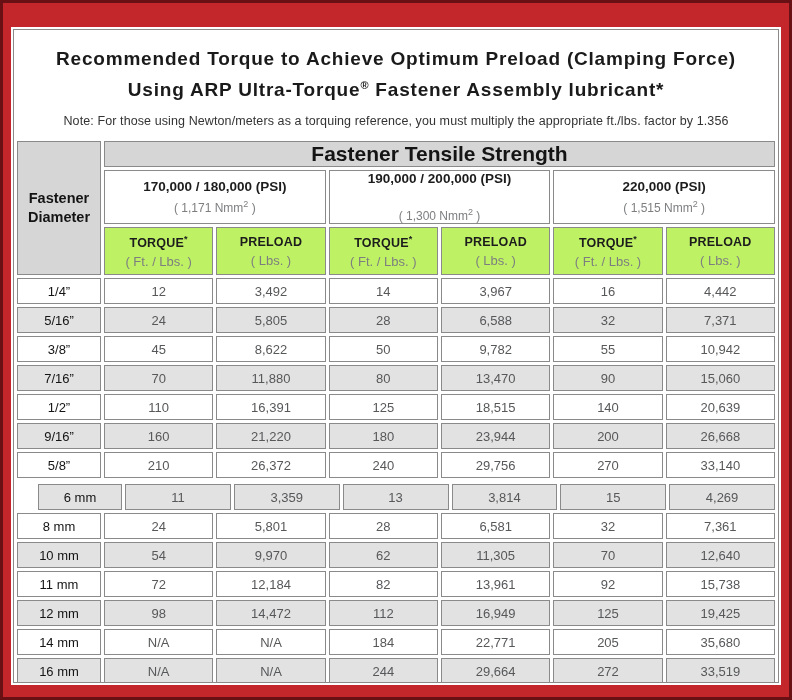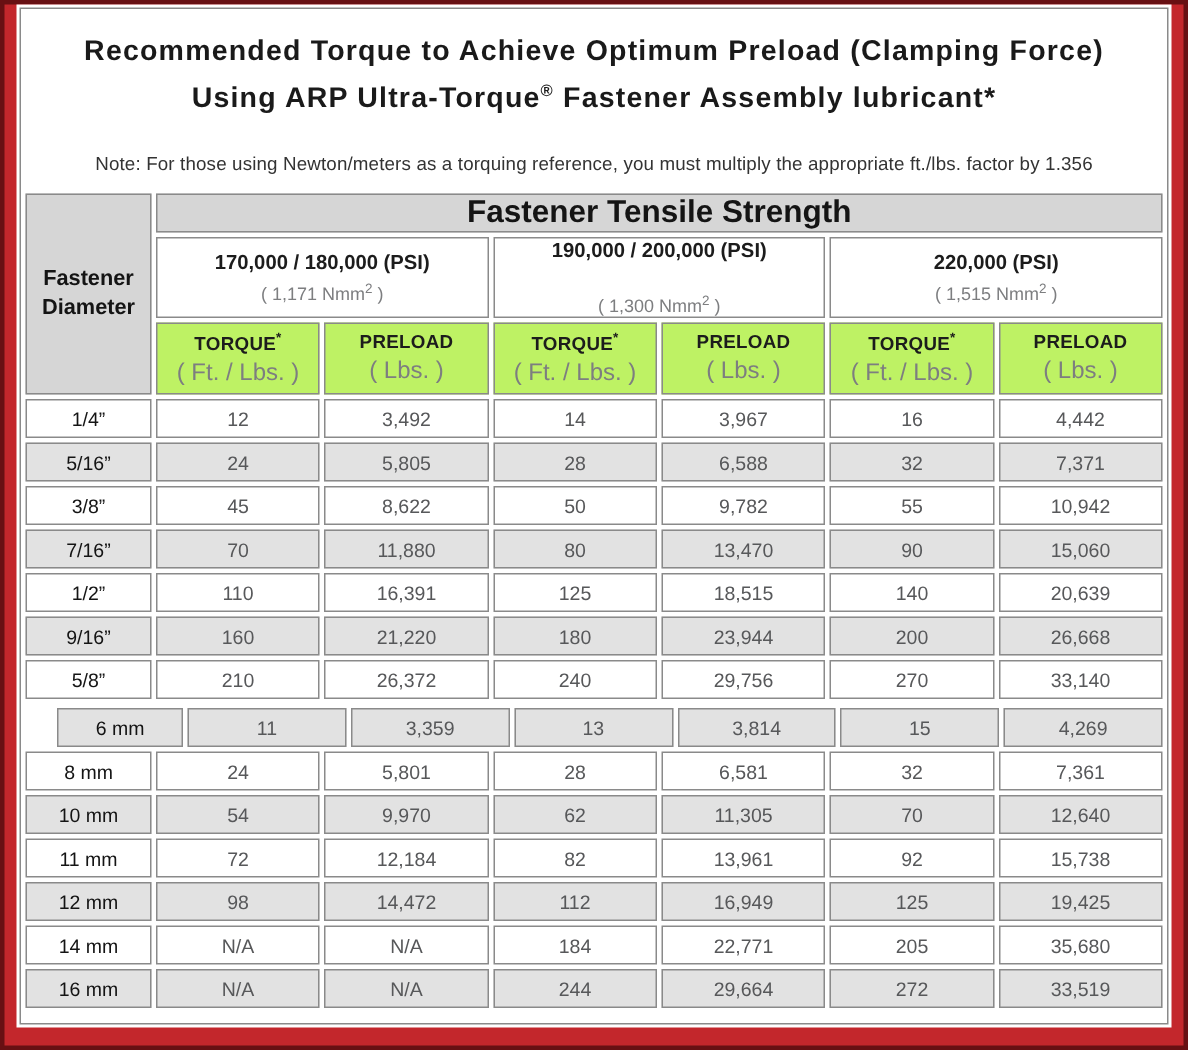--- a/index.html
+++ b/index.html
@@ -1,48 +1,48 @@
 <!DOCTYPE html>
 <html><head>
 <meta charset="utf-8">
 <style>
   html,body{margin:0;padding:0;background:#681013;}
   body{width:792px;height:700px;font-family:"Liberation Sans",sans-serif;}
   *{box-sizing:border-box;}
 
   .frame{width:792px;height:700px;background:#c3272c;border:3px solid #681013;
-         padding:2px 10px 14px 10px;}
+         padding:26px 10px 14px 10px;}
   .paper{width:100%;height:100%;background:#ffffff;border:1px solid #8a8a8a;
          box-shadow:0 0 0 2px #ffffff;padding:2px 3px;overflow:hidden;}
 
   
   .doc-header{text-align:center;padding-top:13px;}
   .title{font-weight:bold;color:#1a1a1a;font-size:19px;line-height:27px;letter-spacing:0.8px;}
   .title sup{font-size:11px;}
-  .note{margin-top:23px;font-size:12.5px;color:#333;letter-spacing:0.1px;}
+  .note{margin-top:11px;font-size:12.5px;color:#333;letter-spacing:0.1px;}
 
   
   .ttable{margin-top:13px;}
   .cell{border:1px solid #8a8a8a;display:flex;flex-direction:column;
         align-items:center;justify-content:center;background:#fff;}
 
   .thead-grid{display:grid;grid-template-columns:84px repeat(6,1fr);
               grid-template-rows:26px 54px 48px;gap:3px;}
   .corner{grid-column:1;grid-row:1/4;background:#d6d6d6;
           font-weight:bold;font-size:14.5px;color:#141414;line-height:19px;}
   .tensile{grid-column:2/8;grid-row:1;background:#d6d6d6;
            font-weight:bold;font-size:21px;color:#141414;}
   .psi{background:#fff;}
   .psi-main{font-weight:bold;font-size:13.5px;color:#1c1c1c;}
   .psi-sub{font-size:12px;color:#7d7e80;margin-top:5px;}
   .psi-sub sup{font-size:9px;}
   .colh{background:#bef264;}
   .colh-main{font-weight:bold;font-size:12.5px;color:#1c1c1c;letter-spacing:0.2px;}
   .colh-main sup{font-size:9px;}
-  .colh-sub{font-size:16px;color:#7d7e80;margin-top:4px;}
+  .colh-sub{font-size:13px;color:#7d7e80;margin-top:4px;}
 
   .tbody .trow{display:grid;grid-template-columns:84px repeat(6,1fr);gap:3px;
                margin-top:3px;}
   .tbody .trow.section-gap{margin-top:6px;margin-left:21px;}
   .tbody .cell{height:26px;font-size:13px;color:#57585a;flex-direction:row;}
   .tbody .diam{font-weight:normal;color:#141414;}
   .tbody .trow.alt .cell{background:#e2e2e2;}
 </style>
 </head>
 <body>

